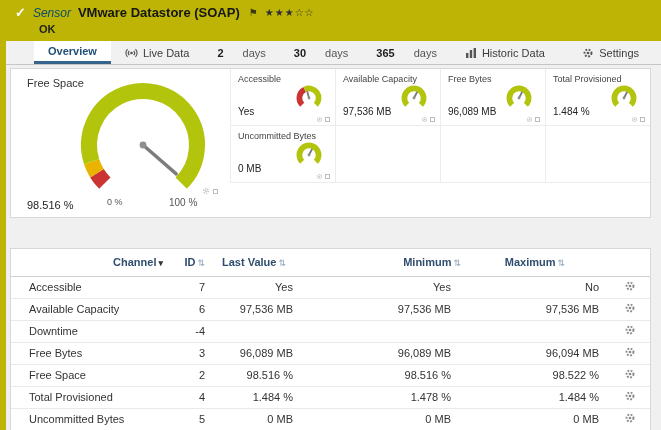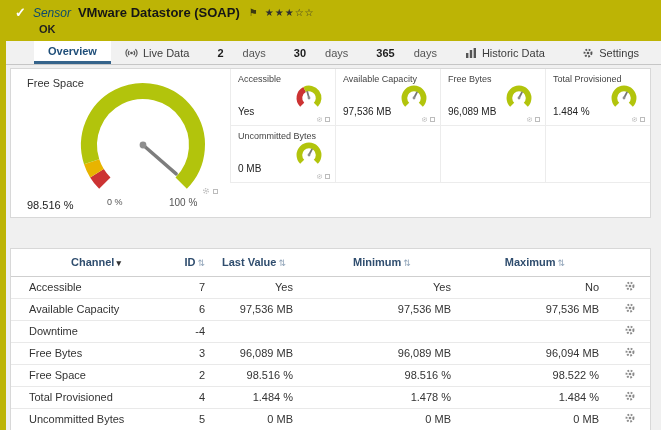--- a/index.html
+++ b/index.html
@@ -51,24 +51,24 @@
   .tile-label { position:absolute; top:5px; left:7px; font-size:9px; color:#444; white-space:nowrap; }
   .tile-gauge { position:absolute; top:15px; right:12px; }
   .tile-value { position:absolute; left:7px; bottom:8px; font-size:10px; color:#222; }
   .tile-icons { position:absolute; right:5px; bottom:2px; display:flex; gap:2px; align-items:center; color:#bcbcbc; }
   .mini-box { width:5px; height:5px; border:1px solid #bcbcbc; display:inline-block; }
 
   
   .table-panel { position:absolute; left:10px; top:248px; width:641px; background:#fff; border:1px solid #d8d8d8; }
   table { width:100%; border-collapse:collapse; font-size:11px; color:#333; table-layout:fixed; }
   thead th { height:27px; font-weight:bold; color:#2f4d6e; border-bottom:1px solid #cfcfcf; vertical-align:middle; }
-  th.h-channel { text-align:center; padding-left:18px; width:152px; }
+  th.h-channel { text-align:right; padding-left:18px; width:152px; }
   th.h-id { text-align:right; width:42px; }
   th.h-last { text-align:center; width:98px; }
-  th.h-min { text-align:center; width:158px; }
+  th.h-min { text-align:right; width:158px; }
   th.h-max { text-align:center; width:148px; }
   th.h-gear { width:41px; }
   .sort-multi { color:#8fa3b8; font-size:9px; font-weight:normal; margin-left:2px; }
   .sort-down { color:#333; font-size:9px; margin-left:2px; }
   tbody td { height:22px; border-bottom:1px solid #e9e9e9; vertical-align:middle; }
   td.c-channel { padding-left:18px; text-align:left; }
   td.c-id { text-align:right; }
   td.c-num { text-align:right; padding-right:10px; }
   td.c-icon { text-align:center; }
   .wrench { color:#8a8a8a; cursor:pointer; display:inline-flex; }

